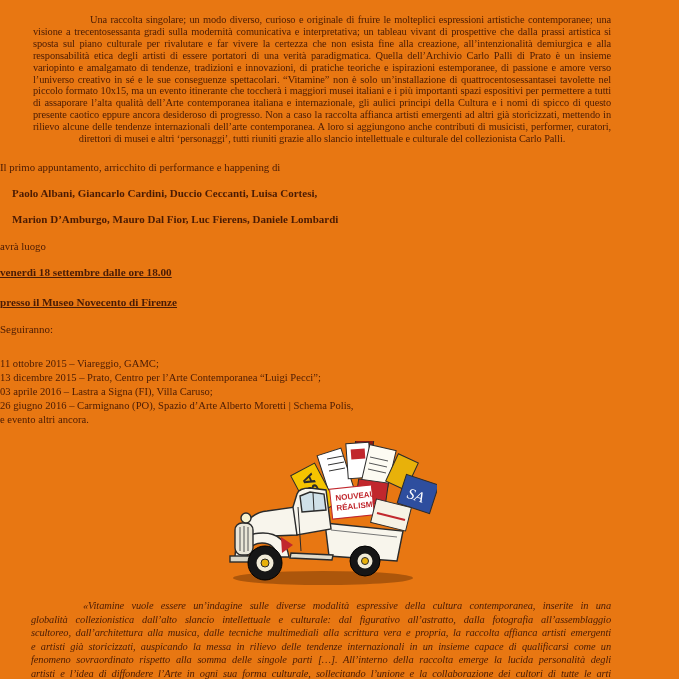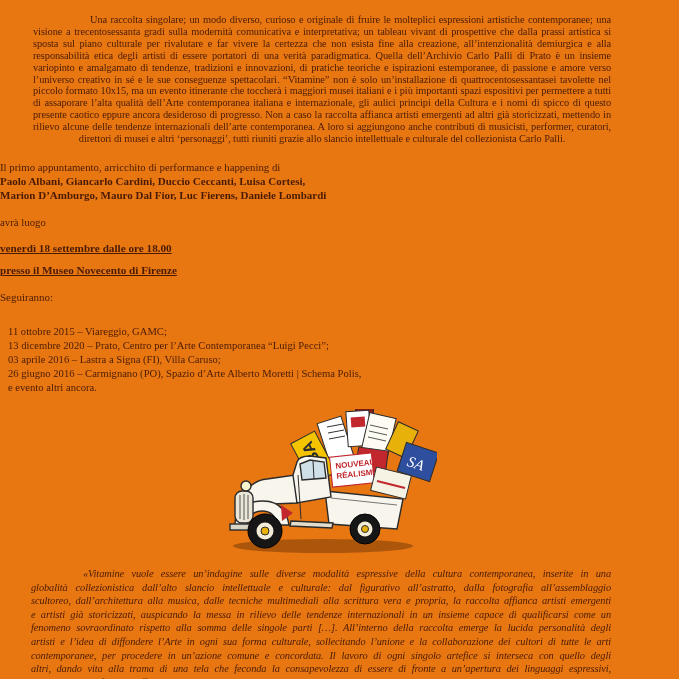--- a/index.html
+++ b/index.html
@@ -25,36 +25,36 @@
     text-indent: 57px;
     letter-spacing: -0.1px;
   }
   .center-block { text-align: left; }
   .announce-line {
     margin: 15px 0 0 0;
     font-size: 10.8px;
     line-height: 14px;
   }
   .artists {
-    margin: 0;
+    margin: 12px;
     font-size: 11px;
     line-height: 14px;
     font-weight: bold;
   }
   .avra { margin: 13px 0 0 0; font-size: 10.8px; line-height: 14px; font-family: Liberation Serif, serif; }
   .event-bold {
     margin: 12px 0 0 0;
     font-size: 11.2px;
     line-height: 14px;
     font-weight: bold;
     text-decoration: underline;
   }
-  .event-bold + .event-bold { margin-top: 8px; }
+  .event-bold + .event-bold { margin-top: 16px; }
   .seguiranno { margin: 13px 0 0 0; font-size: 11px; line-height: 14px; }
-  .schedule { margin: 21px 0 8px 0; padding-left: 8px; }
+  .schedule { margin: 21px 0 8px 0; }
   .schedule-item { font-size: 10.6px; line-height: 14px; }
   .truck-wrap {
     margin: 14px auto 0 auto;
     width: 232px; height: 150px;
   }
   .quote {
     margin: 8px 0 0 0;
     padding: 0 31px 0 31px;
     font-size: 10.4px;
     line-height: 13.6px;
@@ -76,21 +76,21 @@
     <p class="announce-line">Il primo appuntamento, arricchito di performance e happening di</p>
     <p class="artists">Paolo Albani, Giancarlo Cardini, Duccio Ceccanti, Luisa Cortesi,</p>
     <p class="artists">Marion D’Amburgo, Mauro Dal Fior, Luc Fierens, Daniele Lombardi</p>
     <p class="avra">avrà luogo</p>
     <p class="event-bold">venerdì 18 settembre dalle ore 18.00</p>
     <p class="event-bold">presso il Museo Novecento di Firenze</p>
     <p class="seguiranno">Seguiranno:</p>
 
     <div class="schedule">
       <div class="schedule-item">11 ottobre 2015 – Viareggio, GAMC;</div>
-      <div class="schedule-item">13 dicembre 2020 – Prato, Centro per l’Arte Contemporanea “Luigi Pecci”;</div>
+      <div class="schedule-item">13 dicembre 2015 – Prato, Centro per l’Arte Contemporanea “Luigi Pecci”;</div>
       <div class="schedule-item">03 aprile 2016 – Lastra a Signa (FI), Villa Caruso;</div>
       <div class="schedule-item">26 giugno 2016 – Carmignano (PO), Spazio d’Arte Alberto Moretti | Schema Polis,</div>
       <div class="schedule-item">e evento altri ancora.</div>
     </div>
   </div>
 
   <div class="truck-wrap">
     <svg width="232" height="150" viewBox="0 0 232 150">
 
       <ellipse cx="118" cy="137" rx="90" ry="7" fill="#3c1a00" opacity="0.35"></ellipse>

